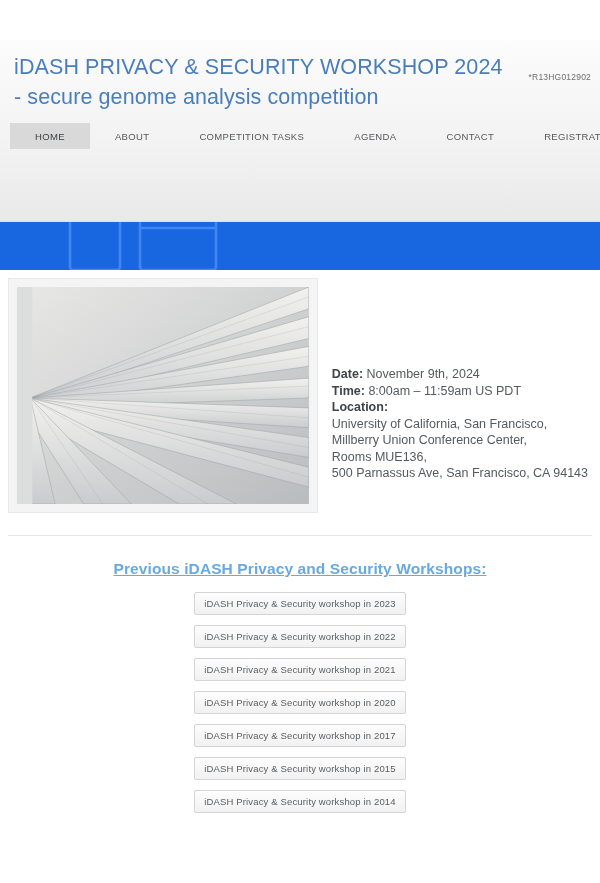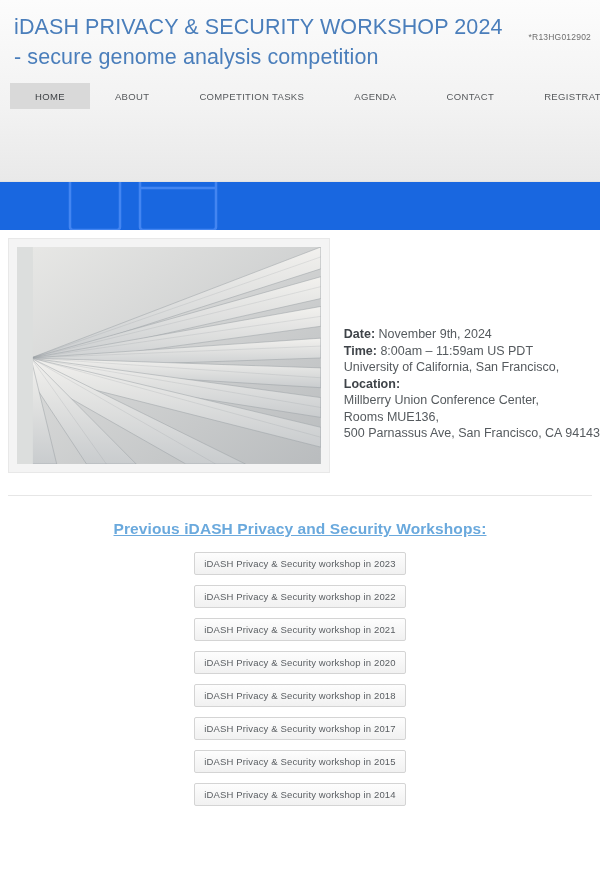--- a/index.html
+++ b/index.html
@@ -18,20 +18,21 @@
     background: #ffffff;
   }
 
   
   .header-band {
     position: relative;
     width: 100%;
     height: 182px;
     background: linear-gradient(to bottom, #fcfcfc 0%, #f2f2f2 60%, #e9e9e9 100%);
     border-bottom: 1px solid #e2e2e2;
+    margin-top: 40px;
   }
 
   .site-title {
     position: absolute;
     left: 14px;
     top: 12px;
     width: 500px;
     font-size: 21.5px;
     line-height: 30px;
     color: #4a7ebb;
@@ -93,21 +94,21 @@
   
   .content {
     position: relative;
     width: 100%;
     background: #ffffff;
   }
 
   .hero-row {
     position: relative;
     display: flex;
-    padding: 8px 0 0 0;
+    padding: 8px 12px 0 0;
   }
 
   .photo-frame {
     margin-left: 8px;
     width: 322px;
     height: 235px;
     background: #f4f4f4;
     border: 1px solid #e8e8e8;
     padding: 8px;
   }
@@ -244,39 +245,38 @@
         </div>
       </div>
 
       <div class="info-block">
         <div class="info-line">
           <b>Date:</b><span> November 9th, 2024</span>
         </div>
         <div class="info-line">
           <b>Time:</b><span> 8:00am – 11:59am US PDT</span>
         </div>
-        <div class="info-line">University of California, San Francisco,</div>
         <div class="info-line">
           <b>Location:</b>
         </div>
+        <div class="info-line">University of California, San Francisco,</div>
         <div class="info-line">Millberry Union Conference Center,</div>
         <div class="info-line">Rooms MUE136,</div>
         <div class="info-line">500 Parnassus Ave, San Francisco, CA 94143</div>
       </div>
     </div>
 
     <div class="divider"></div>
 
     <div class="prev-title">Previous iDASH Privacy and Security Workshops:</div>
 
     <div class="button-list">
       <div class="yr-btn">iDASH Privacy &amp; Security workshop in 2023</div>
       <div class="yr-btn">iDASH Privacy &amp; Security workshop in 2022</div>
       <div class="yr-btn">iDASH Privacy &amp; Security workshop in 2021</div>
       <div class="yr-btn">iDASH Privacy &amp; Security workshop in 2020</div>
-      <div class="yr-btn">iDASH Privacy &amp; Security workshop in 2018</div>
       <div class="yr-btn">iDASH Privacy &amp; Security workshop in 2017</div>
       <div class="yr-btn">iDASH Privacy &amp; Security workshop in 2015</div>
       <div class="yr-btn">iDASH Privacy &amp; Security workshop in 2014</div>
     </div>
 
   </div>
 </div>
 
 </body></html>

